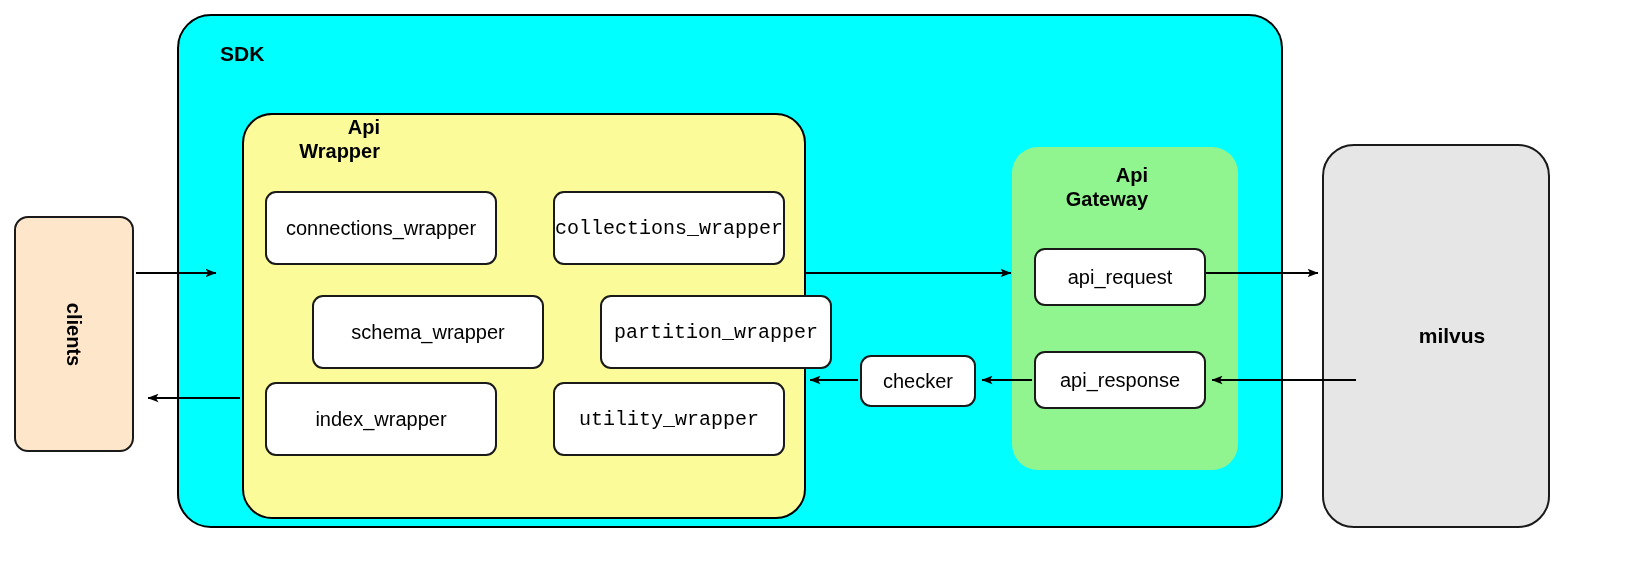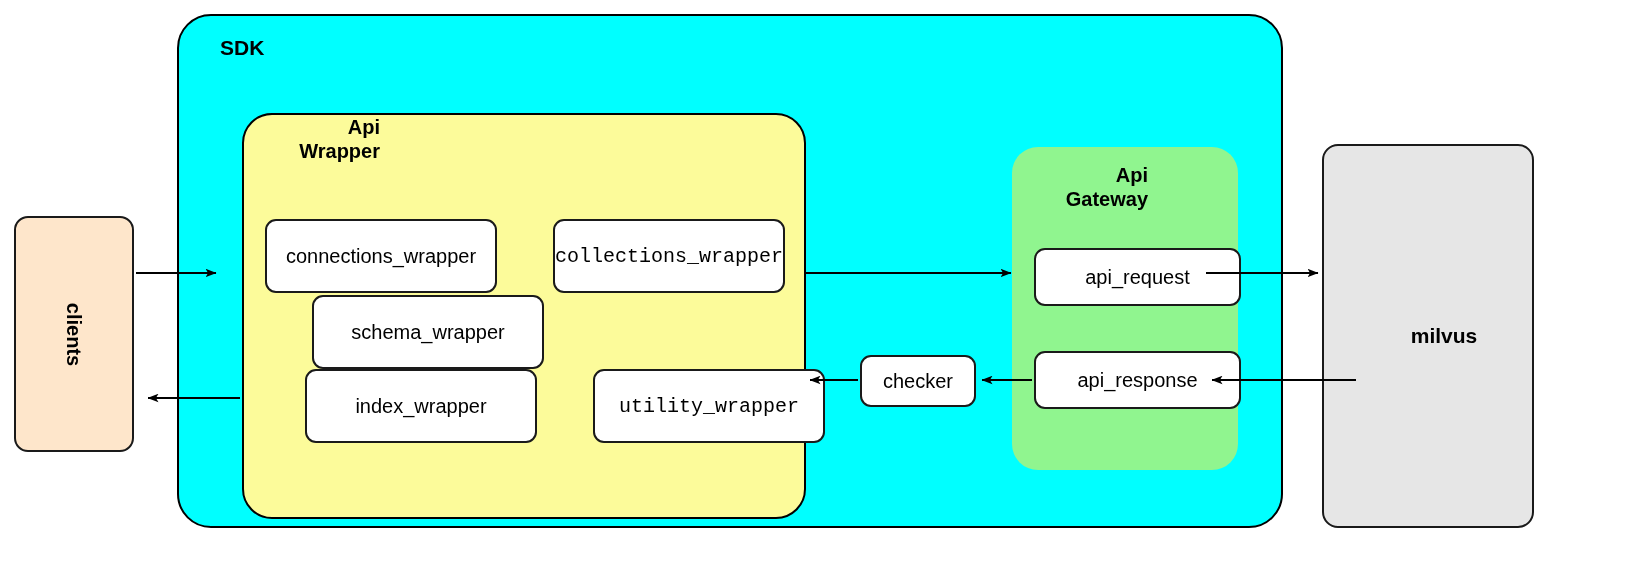--- a/index.html
+++ b/index.html
@@ -56,21 +56,21 @@
   .group-title {
     position: absolute;
     font-weight: bold;
     color: #000000;
     line-height: 1.18;
     white-space: pre-line;
     text-align: right;
   }
   .sdk-title {
     left: 220px;
-    top: 36px;
+    top: 42px;
     font-size: 21px;
     text-align: left;
   }
   .wrapper-title {
     left: 254px;
     top: 116px;
     width: 126px;
     font-size: 20px;
   }
   .gateway-title {
@@ -84,27 +84,27 @@
     background: #FFFFFF;
     border: 2px solid #1a1a1a;
     border-radius: 11px;
     font-size: 20px;
     color: #000000;
     text-align: center;
   }
   .node-wrapper { width: 232px; height: 74px; }
   .col-left  { left: 265px; }
   .col-right { left: 553px; font-family: Liberation Mono, monospace; }
-  .row-1 { top: 191px; margin-top: 28px; }
+  .row-1 { top: 191px; }
   .row-2 { top: 295px; margin-left: 47px; }
-  .row-3 { top: 369px; margin-left: 40px; }
+  .row-3 { top: 382px; }
 
   .node-api {
     left: 1034px;
-    width: 207px;
+    width: 172px;
     height: 58px;
     font-size: 20px;
   }
   .api-req  { top: 248px; }
   .api-resp { top: 351px; }
 
   .node-checker {
     left: 860px;
     top: 355px;
     width: 116px;
@@ -123,25 +123,25 @@
   .clients-label {
     font-weight: bold;
     font-size: 20px;
     color: #000000;
     transform: rotate(90deg);
     white-space: nowrap;
   }
   .milvus-box {
     left: 1322px;
     top: 144px;
-    width: 212px;
+    width: 228px;
     height: 384px;
     background: #E6E6E6;
     border: 2px solid #1a1a1a;
-    border-radius: 16px;
+    border-radius: 32px;
     padding-left: 32px;
   }
   .milvus-label {
     font-weight: bold;
     font-size: 21px;
     color: #000000;
   }
   
   #arrows {
     position: absolute;
@@ -165,20 +165,21 @@
 
   <div class="group-title sdk-title">SDK</div>
   <div class="group-title wrapper-title">Api
 Wrapper</div>
   <div class="group-title gateway-title">Api
 Gateway</div>
 
   <div class="box node node-wrapper col-left row-1">connections_wrapper</div>
   <div class="box node node-wrapper col-right row-1">collections_wrapper</div>
   <div class="box node node-wrapper col-left row-2">schema_wrapper</div>
+  <div class="box node node-wrapper col-right row-2">partition_wrapper</div>
   <div class="box node node-wrapper col-left row-3">index_wrapper</div>
   <div class="box node node-wrapper col-right row-3">utility_wrapper</div>
 
   <div class="box node node-api api-req">api_request</div>
   <div class="box node node-checker">checker</div>
 
   <div class="box node node-api api-resp">api_response</div>
 
   <div class="box clients-box">
     <span class="clients-label">clients</span>

